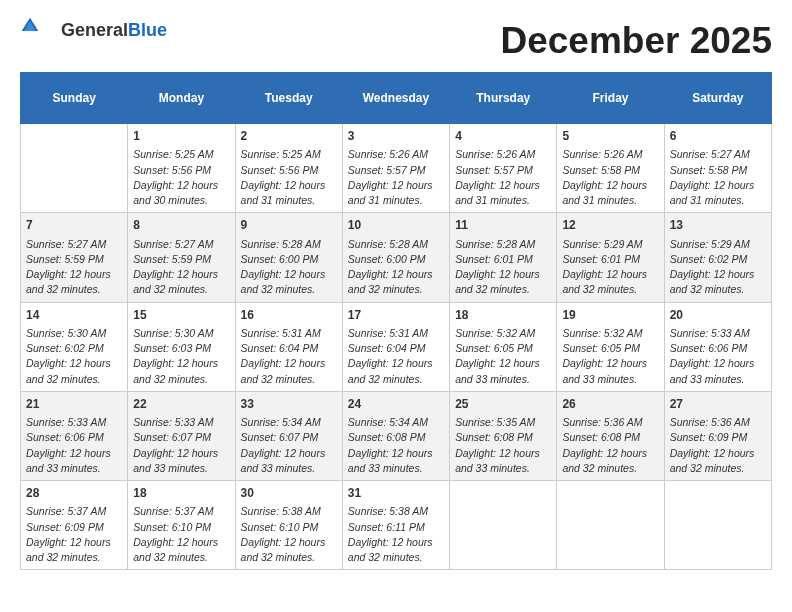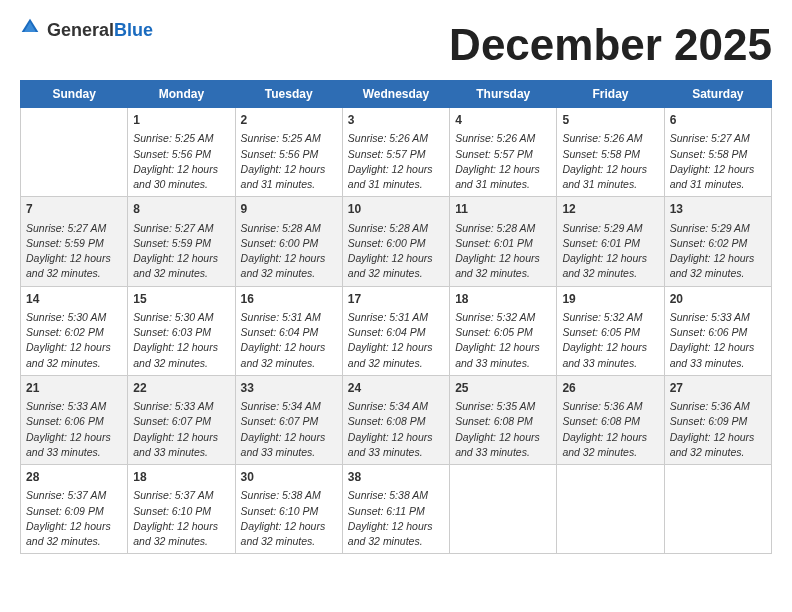--- a/index.html
+++ b/index.html
@@ -11,50 +11,50 @@
       padding: 20px;
     }
     .header-area {
       display: flex;
       justify-content: space-between;
       align-items: flex-start;
       margin-bottom: 10px;
     }
     .logo {
       display: flex;
-      align-items: flex-end;
-      gap: 7px;
+      align-items: flex-start;
+      gap: 21px;
     }
     .logo-icon {
       width: 20px;
       height: 20px;
       position: relative;
       top: -4px;
     }
     .title-area {
       text-align: right;
     }
     .month-title {
-      font-size: 44px;
+      font-size: 37px;
       font-weight: bold;
       color: #222;
     }
     .subtitle {
       font-size: 14px;
       color: #555;
     }
     table {
       width: 100%;
       border-collapse: collapse;
       font-size: 11px;
     }
     thead tr th {
       background-color: #2e6db4;
       color: #fff;
-      padding: 6px 4px;
+      padding: 18px 4px;
       text-align: center;
       font-size: 12px;
       font-weight: bold;
       border: 1px solid #2e6db4;
     }
     tbody tr td {
       border: 1px solid #ccc;
       vertical-align: top;
       padding: 4px 5px;
       width: 14.28%;
@@ -331,21 +331,21 @@
 and 32 minutes.</div>
         </td>
         <td>
           <span class="day-number">30</span>
           <div class="cell-content" style="white-space: pre-line;">Sunrise: 5:38 AM
 Sunset: 6:10 PM
 Daylight: 12 hours
 and 32 minutes.</div>
         </td>
         <td>
-          <span class="day-number">38</span>
+          <span class="day-number">31</span>
           <div class="cell-content" style="white-space: pre-line;">Sunrise: 5:38 AM
 Sunset: 6:11 PM
 Daylight: 12 hours
 and 32 minutes.</div>
         </td>
         <td class="empty"></td>
         <td class="empty"></td>
         <td class="empty"></td>
       </tr>
     </tbody>

